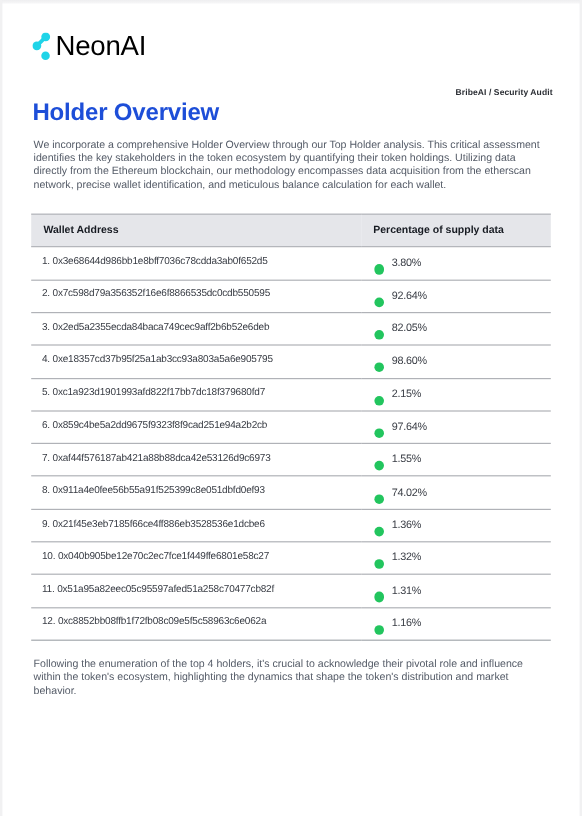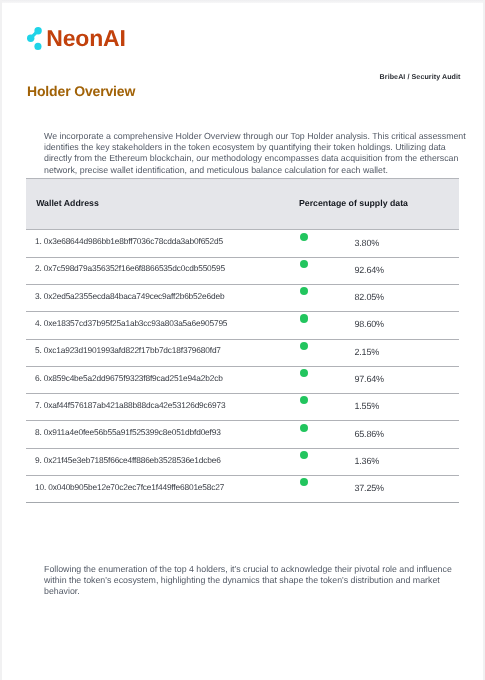--- a/index.html
+++ b/index.html
@@ -17,51 +17,51 @@
   .edge-top { left:0; top:0; width:485px; height:2.5px;
               background:linear-gradient(#eeeef0,#f7f7f8); }
   .edge-left { left:0; top:0; width:1.6px; height:680px; }
   .edge-right { right:0; top:0; width:1.8px; height:680px; }
 
   
   .header { position:absolute; left:0; right:0; top:0; height:60px; }
   .logo { width:14.8px; height:23px; display:block;
           position:absolute; left:27.3px; top:27.1px; }
   .brand-name { position:absolute; left:46.3px; top:30.1px;
-                font-size:23px; font-weight:700; color:#c2410c;
+                font-size:23px; font-weight:400; color:#000000;
                 letter-spacing:-0.2px; line-height:16px;text-align:center; }
   .breadcrumb { position:absolute; right:24.5px; top:33.6px;
                 font-size:7.1px; font-weight:700; color:#2a2d33; letter-spacing:0.08px;margin-top:39px; }
 
   
   .content { position:absolute; left:28px; top:0; width:421px; }
-  h1.title { font-size:14px; font-weight:700; color:#a16207; margin:0;
+  h1.title { font-size:20px; font-weight:700; color:#1d4ed8; margin:0;
              position:absolute; top:83.8px; left:-1px; letter-spacing:-0.15px; line-height:1; }
-  p.body { font-size:8.82px; line-height:11.35px; color:#545b67; margin:16px;
+  p.body { font-size:8.82px; line-height:11.35px; color:#545b67; margin:0;
            position:absolute; left:0; width:425px; }
   p.intro { top:114.8px; }
   p.outro { top:547.5px; }
 
   
   table { position:absolute; left:26px; top:177.6px; width:433px;
           border-collapse:collapse; table-layout:fixed; }
   thead th { background:#e5e6ea; font-size:8.75px; font-weight:700; color:#161a21;
-             text-align:left; height:26.8px; padding:12px; vertical-align:middle;
+             text-align:left; height:26.8px; padding:0; vertical-align:middle;
              border-top:1px solid #b4b6bb; border-bottom:1px solid #b4b6bb; }
   th.c1 { padding-left:10.2px; }
   thead th span { position:relative; top:-1.2px; display:inline-block; }
   th.c2 { padding-left:10.5px; width:148px; }
   tbody td { font-size:8.35px; letter-spacing:-0.17px; color:#383c44; height:26.3px;
              padding:0; vertical-align:middle; line-height:20px;
              border-bottom:1px solid #b0b2b7; }
   td.c1 { padding-left:9px; }
   .addr { position:relative; top:-2.4px; display:block; }
   td.c2 { padding-left:11.8px; }
   tbody tr:last-child td { border-bottom:1.3px solid #a4a8ad; }
-  .pct { display:flex; align-items:flex-start; position:relative; top:-1px;gap:40px; }
+  .pct { display:flex; align-items:flex-end; position:relative; top:-1px; }
   .dot { width:8.1px; height:8.1px; border-radius:50%; background:#22c55e;
          flex:none; margin-right:6.1px; }
   .pctv { font-size:9px; letter-spacing:-0.2px; }
 </style>
 </head>
 <body>
 
 <div class="page">
 
   <div class="edge edge-top"></div>
@@ -172,21 +172,21 @@
             </div>
           </td>
         </tr>
         <tr>
           <td class="c1">
             <span class="addr">8. 0x911a4e0fee56b55a91f525399c8e051dbfd0ef93</span>
           </td>
           <td class="c2">
             <div class="pct">
               <span class="dot"></span>
-              <span class="pctv">65.86%</span>
+              <span class="pctv">74.02%</span>
             </div>
           </td>
         </tr>
         <tr>
           <td class="c1">
             <span class="addr">9. 0x21f45e3eb7185f66ce4ff886eb3528536e1dcbe6</span>
           </td>
           <td class="c2">
             <div class="pct">
               <span class="dot"></span>
@@ -194,20 +194,42 @@
             </div>
           </td>
         </tr>
         <tr>
           <td class="c1">
             <span class="addr">10. 0x040b905be12e70c2ec7fce1f449ffe6801e58c27</span>
           </td>
           <td class="c2">
             <div class="pct">
               <span class="dot"></span>
-              <span class="pctv">37.25%</span>
+              <span class="pctv">1.32%</span>
+            </div>
+          </td>
+        </tr>
+        <tr>
+          <td class="c1">
+            <span class="addr">11. 0x51a95a82eec05c95597afed51a258c70477cb82f</span>
+          </td>
+          <td class="c2">
+            <div class="pct">
+              <span class="dot"></span>
+              <span class="pctv">1.31%</span>
+            </div>
+          </td>
+        </tr>
+        <tr>
+          <td class="c1">
+            <span class="addr">12. 0xc8852bb08ffb1f72fb08c09e5f5c58963c6e062a</span>
+          </td>
+          <td class="c2">
+            <div class="pct">
+              <span class="dot"></span>
+              <span class="pctv">1.16%</span>
             </div>
           </td>
         </tr>
       </tbody>
   </table>
 
 </div>
 
 </body></html>

